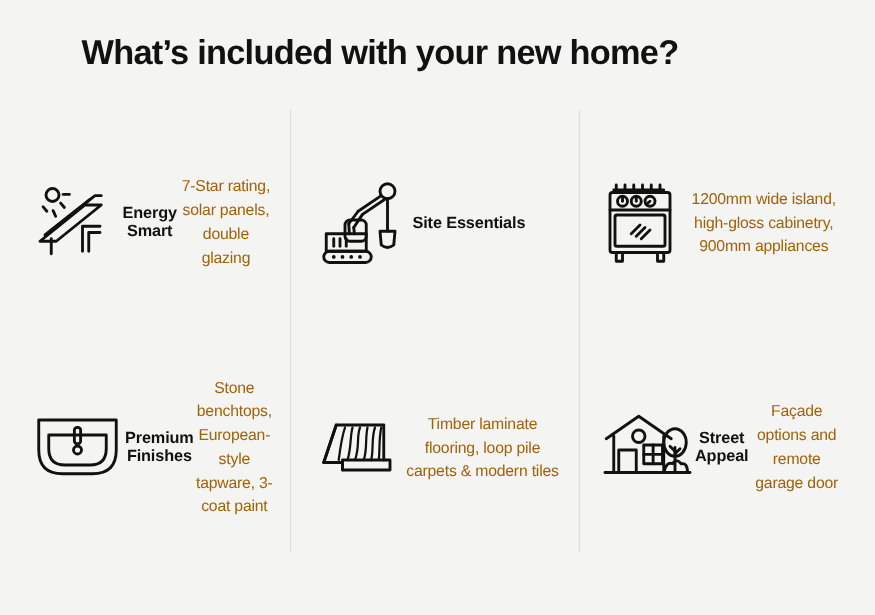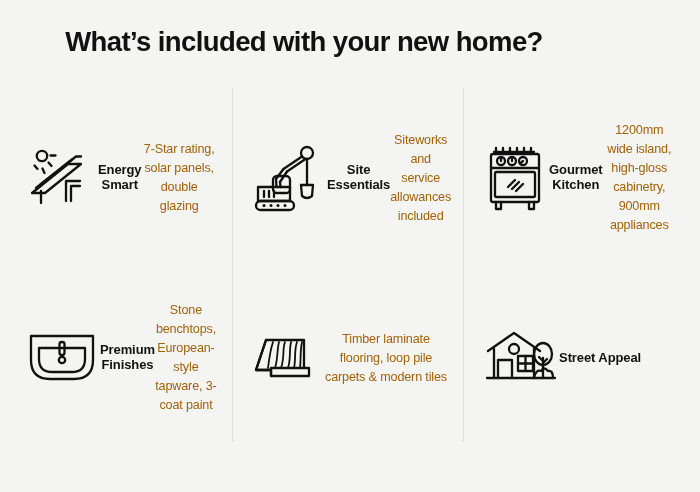--- a/index.html
+++ b/index.html
@@ -136,21 +136,20 @@
           <line x1="20" y1="48" x2="20" y2="54"></line>
           <line x1="25" y1="48" x2="25" y2="54"></line>
           <rect x="7" y="58" width="38" height="9" rx="4.5"></rect>
           <circle cx="15" cy="62.5" r="1.5" fill="#111111" stroke="none"></circle>
           <circle cx="22" cy="62.5" r="1.5" fill="#111111" stroke="none"></circle>
           <circle cx="29" cy="62.5" r="1.5" fill="#111111" stroke="none"></circle>
           <circle cx="36" cy="62.5" r="1.5" fill="#111111" stroke="none"></circle>
         </svg>
       </div>
       <div class="card-title">Site Essentials</div>
-      <div class="card-desc">Siteworks and service allowances included</div>
     </div>
 
     <div class="card row1">
       <div class="icon-wrap">
         <svg width="66" height="72" viewBox="0 0 66 72" fill="none" stroke="#111111" stroke-width="2.3" stroke-linecap="round" stroke-linejoin="round">
           <path d="M13 6 V12"></path>
           <path d="M20 6 V12"></path>
           <path d="M27 6 V12"></path>
           <path d="M34 6 V12"></path>
           <path d="M41 6 V12"></path>
@@ -165,21 +164,20 @@
           <circle cx="40" cy="19" r="4"></circle>
           <line x1="40" y1="19" x2="37" y2="21.5"></line>
           <rect x="12" y="30" width="40" height="25" rx="1.5"></rect>
           <line x1="25" y1="45" x2="32" y2="38"></line>
           <line x1="29" y1="47" x2="36" y2="40"></line>
           <line x1="33" y1="49" x2="40" y2="42"></line>
           <path d="M13 60 V67 H18 V60"></path>
           <path d="M46 60 V67 H51 V60"></path>
         </svg>
       </div>
-      <div class="card-title">Gourmet Kitchen</div>
       <div class="card-desc">1200mm wide island, high-gloss cabinetry, 900mm appliances</div>
     </div>
 
     <div class="card row2">
       <div class="icon-wrap">
         <svg width="76" height="58" viewBox="0 0 76 58" fill="none" stroke="#111111" stroke-width="2.3" stroke-linecap="round" stroke-linejoin="round">
           <path d="M7 7 H69 V31 Q69 50 50 50 H26 Q7 50 7 31 Z"></path>
           <path d="M15 19 H61 V30 Q61 43 48 43 H28 Q15 43 15 30 Z"></path>
           <rect x="35.5" y="13" width="5" height="13" rx="2.2"></rect>
           <circle cx="38" cy="31" r="3.2"></circle>
@@ -220,16 +218,17 @@
           <line x1="35" y1="35.5" x2="50" y2="35.5"></line>
           <ellipse cx="60" cy="26" rx="9" ry="11"></ellipse>
           <path d="M60 30 V50"></path>
           <path d="M60 33 L56 29"></path>
           <path d="M60 35 L64 31"></path>
           <path d="M51 50 Q53 41 58 43 Q61 38 65 43 Q70 42 70 50"></path>
           <line x1="4" y1="50" x2="72" y2="50"></line>
         </svg>
       </div>
       <div class="card-title">Street Appeal</div>
+      <div class="card-desc">Façade options and remote garage door</div>
     </div>
 
   </div>
 </div>
 
 </body></html>

